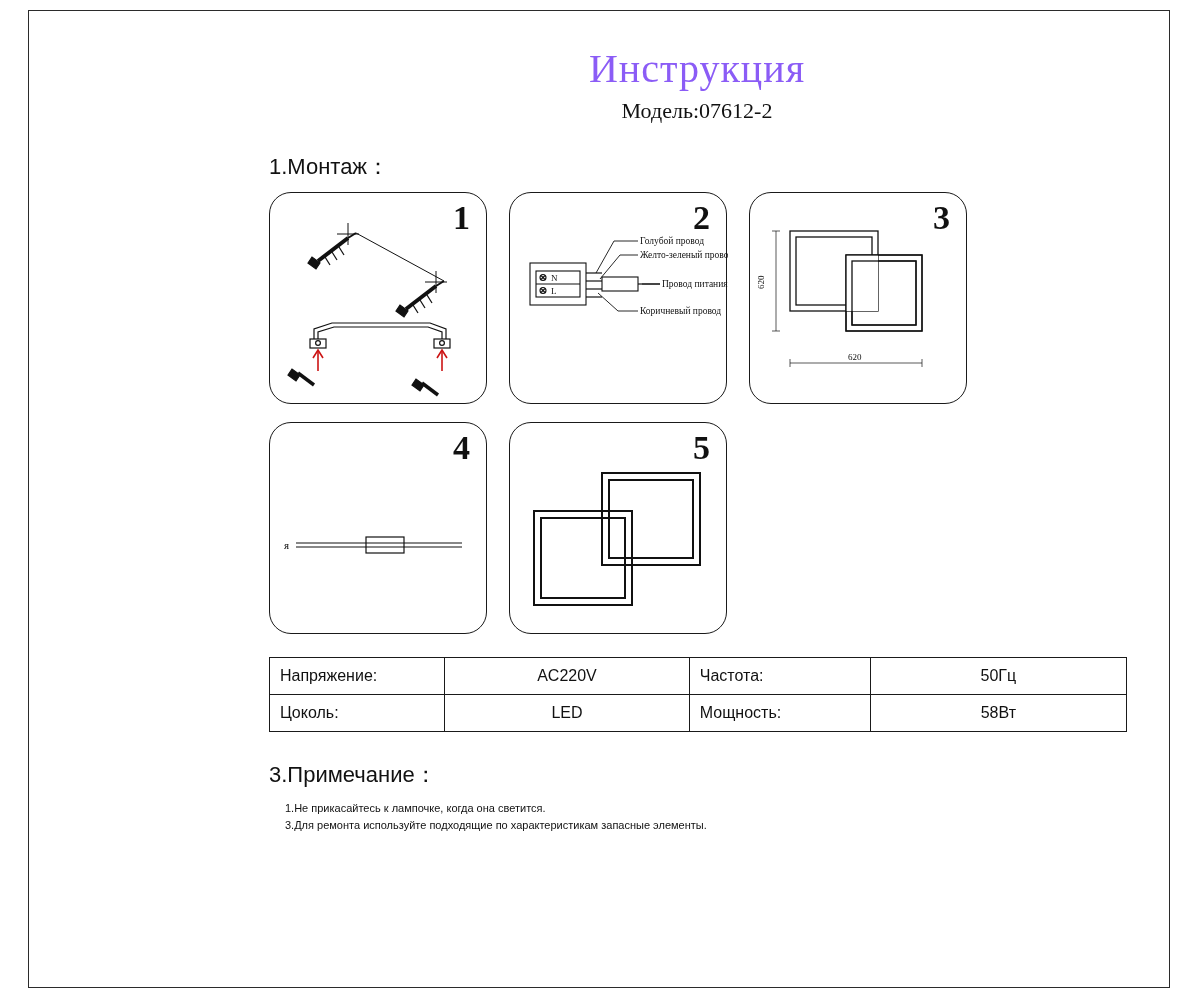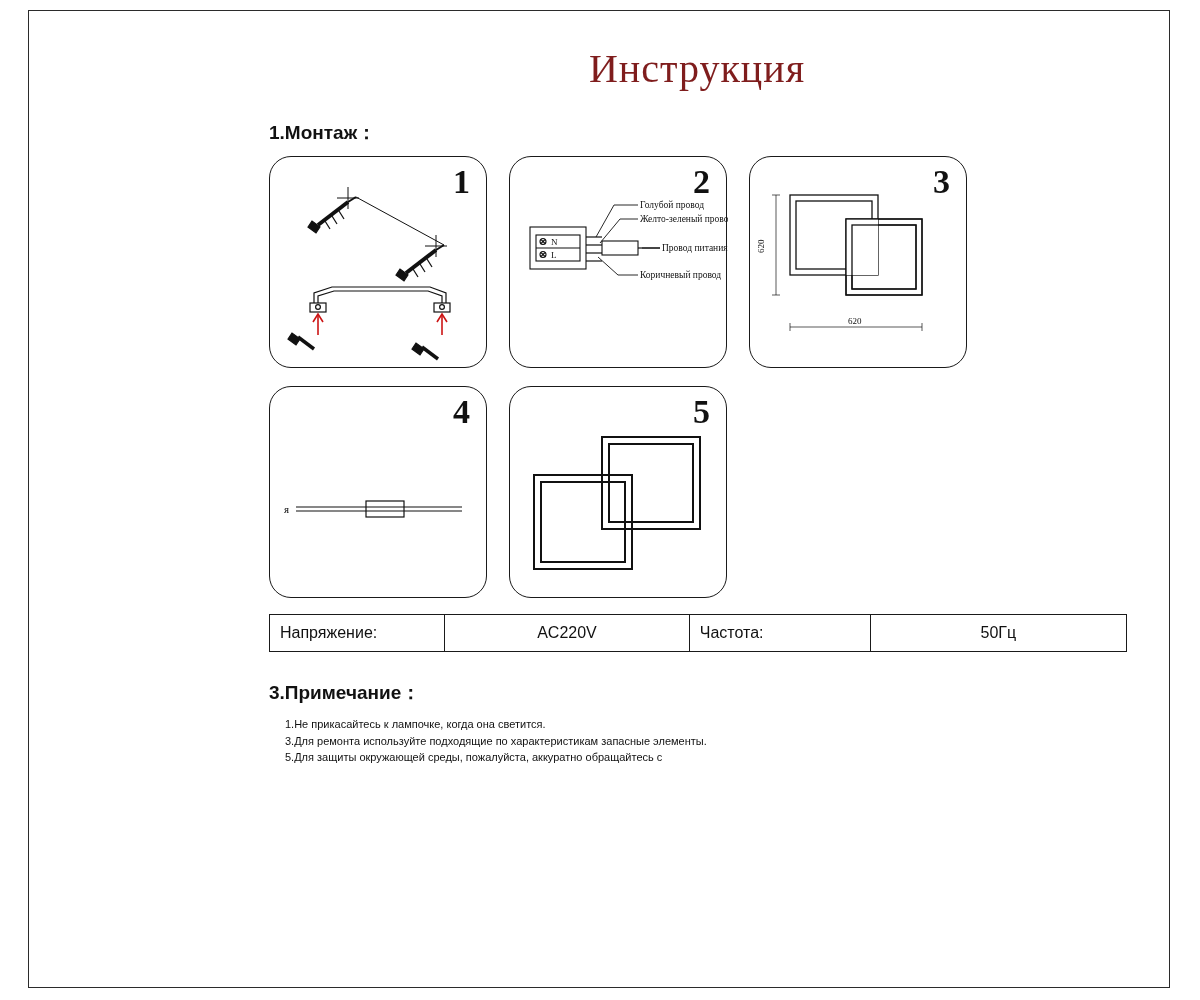--- a/index.html
+++ b/index.html
@@ -32,35 +32,34 @@
     width: 880px;
     height: 970px;
   }
   
   .doc-title {
     text-align: center;
     font-family: "Liberation Serif", serif;
     font-size: 40px;
     letter-spacing: 1px;
     margin-top: 30px;
-    color: #7f1d1d;
+    color: #8b5cf6;
   }
   .doc-model {
     text-align: center;
     font-family: "Liberation Serif", serif;
     font-size: 22px;
     margin-top: 6px;
     color: #111;
   }
   
   .section-title {
-    font-size: 19px;
+    font-size: 22px;
     color: #111;
     margin: 28px 0 10px 12px;
-    font-weight: bold;
   }
   
   .steps-row {
     display: flex;
     gap: 22px;
     margin-left: 12px;
   }
   .step-box {
     width: 218px;
     height: 212px;
@@ -76,21 +75,21 @@
     top: 6px;
     font-family: "Liberation Serif", serif;
     font-size: 34px;
     font-weight: bold;
     color: #111;
   }
   .step-svg { position: absolute; left: 0; top: 0; }
   .row2 { margin-top: 18px; }
   
   .param-table {
-    margin: 16px 0 0 12px;
+    margin: 23px 0 0 12px;
     border-collapse: collapse;
     width: 858px;
     font-size: 16px;
   }
   .param-table td {
     border: 1px solid #1a1a1a;
     height: 32px;
     padding: 2px 10px;
     color: #111;
   }
@@ -108,20 +107,21 @@
   .notes div { white-space: pre; }
   .note-cont { padding-left: 14px; }
 </style>
 </head>
 <body>
 
 <div class="page">
   <div class="inner">
 
     <div class="doc-title">Инструкция</div>
+    <div class="doc-model">Модель:07612-2</div>
 
     <div class="section-title">1.Монтаж：</div>
 
     <div class="steps-row">
 
       <div class="step-box">
         <div class="step-num">1</div>
         <svg class="step-svg" width="218" height="212" viewBox="0 0 218 212">
 
           <g stroke="#111" stroke-width="1.2" fill="none">
@@ -282,25 +282,30 @@
 
 
     <table class="param-table">
       <tbody>
         <tr>
           <td class="lbl">Напряжение:</td>
           <td class="val">AC220V</td>
           <td class="lbl2">Частота:</td>
           <td class="val2">50Гц</td>
         </tr>
+        <tr>
+          <td class="lbl">Цоколь:</td>
+          <td class="val">LED</td>
+          <td class="lbl2">Мощность:</td>
+          <td class="val2">58Вт</td>
+        </tr>
       </tbody>
     </table>
 
     <div class="section-title">3.Примечание：</div>
 
     <div class="notes">
       <div>1.Не прикасайтесь к лампочке, когда она светится.</div>
       <div>3.Для ремонта используйте подходящие по характеристикам запасные элементы.</div>
-      <div>5.Для защиты окружающей среды, пожалуйста, аккуратно обращайтесь с</div>
     </div>
 
   </div>
 </div>
 
 </body></html>

